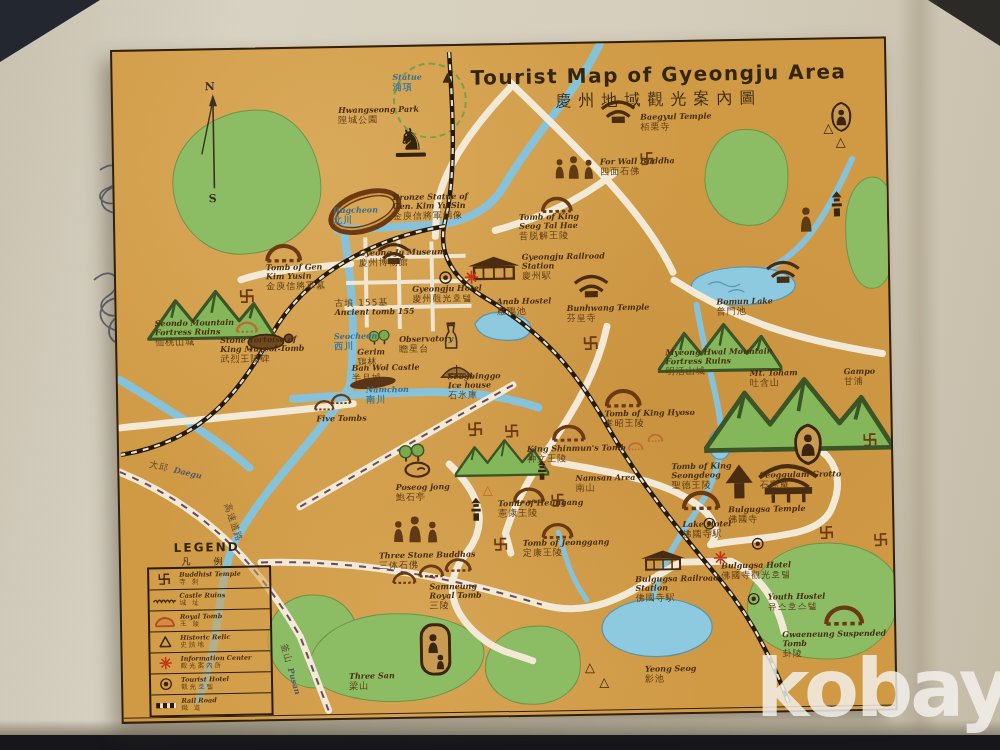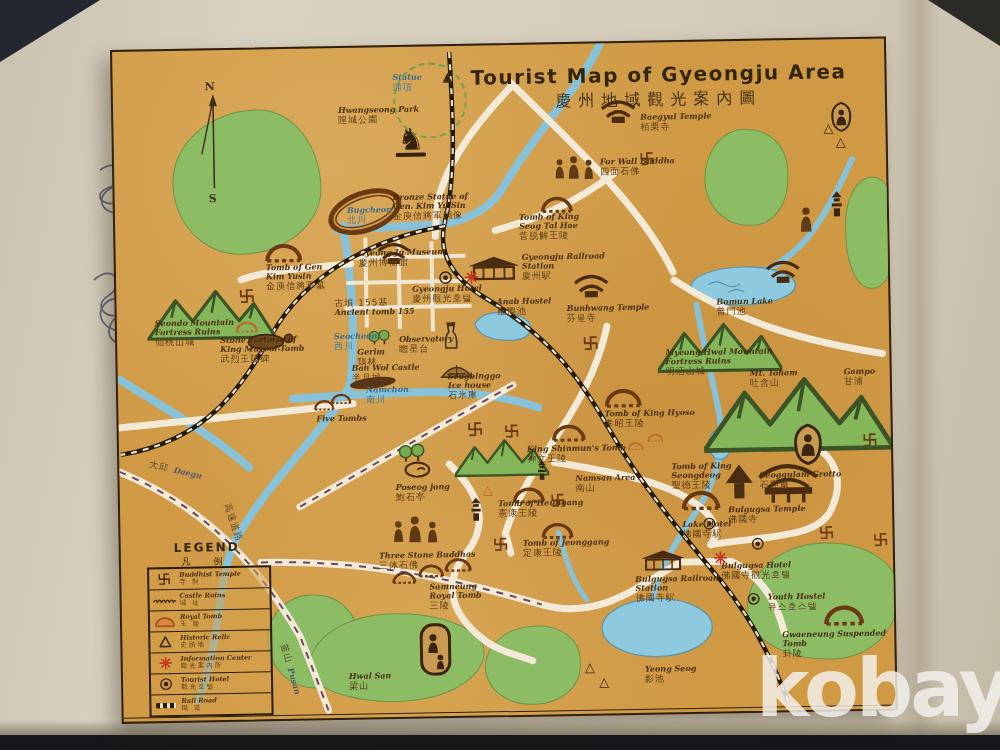--- a/index.html
+++ b/index.html
@@ -36,21 +36,21 @@
   .map-rule{position:absolute;left:0;bottom:3px;width:100%;height:0;border-top:1.5px solid #2e2013;}
   .blob{position:absolute;background:#8cbd64;border:1px solid rgba(60,90,30,.4);}
   .ring{position:absolute;border:2px dashed #76a049;border-radius:50%;}
   .net{position:absolute;left:0;top:0;}
   
   .poi{position:absolute;z-index:20;color:#4a2e0e;line-height:1.12;}
   .poi .en{font-family:"DejaVu Serif",serif;font-style:italic;font-weight:bold;
     font-size:8px;white-space:pre-line;}
   .poi .cjk{font-size:9px;letter-spacing:1px;color:#5a3a14;white-space:pre-line;}
   .poi.water{color:#3a6e8f;}
-  .poi.water .cjk{color:#3f7c9c;}
+  .poi.water .cjk{color:#3f7c9c;font-weight:bold;}
   .poi.road-label .cjk{color:#5a4630;font-size:9px;}
   .poi.road-label .en{color:#4f5a6a;}
   .rot14{transform:rotate(14deg);}
   .rot72{transform:rotate(72deg);transform-origin:0 0;}
   .rot75{transform:rotate(75deg);transform-origin:0 0;}
   .title-block{position:absolute;left:330px;top:20px;width:432px;text-align:center;z-index:25;color:#33250e;}
   .title-en{font-size:20px;font-weight:bold;letter-spacing:1.5px;}
   .title-cjk{font-size:16px;letter-spacing:7px;margin-top:3px;color:#3c2c10;}
   .compass-letter{position:absolute;font-family:"DejaVu Serif",serif;font-weight:bold;
     font-size:11px;color:#3e3020;z-index:20;}
@@ -475,21 +475,21 @@
     </div>
   <div class="poi" style="left:225px;top:58px">
       <div class="en">Hwangseong Park</div>
       <div class="cjk">隍城公園</div>
     </div>
   <div class="poi" style="left:278px;top:146px">
       <div class="en">Bronze Statue of
 Gen. Kim Yu Sin</div>
       <div class="cjk">金庾信將軍銅像</div>
     </div>
-  <div class="poi water" style="left:232px;top:158px">
+  <div class="poi water" style="left:218px;top:158px">
       <div class="en">Bugcheon</div>
       <div class="cjk">北川</div>
     </div>
   <div class="poi" style="left:150px;top:214px">
       <div class="en">Tomb of Gen
 Kim Yusin</div>
       <div class="cjk">金庾信將軍墓</div>
     </div>
   <div class="poi" style="left:38px;top:268px">
       <div class="en">Seondo Mountain
@@ -622,21 +622,21 @@
   <div class="poi" style="left:258px;top:504px">
       <div class="en">Three Stone Buddhas</div>
       <div class="cjk">三体石佛</div>
     </div>
   <div class="poi" style="left:308px;top:536px">
       <div class="en">Samneung
 Royal Tomb</div>
       <div class="cjk">三陵</div>
     </div>
   <div class="poi" style="left:226px;top:624px">
-      <div class="en">Hwal San</div>
+      <div class="en">Three San</div>
       <div class="cjk">梁山</div>
     </div>
   <div class="poi" style="left:640px;top:430px">
       <div class="en">Seoggulam Grotto</div>
       <div class="cjk">石窟庵</div>
     </div>
   <div class="poi" style="left:608px;top:464px">
       <div class="en">Bulgugsa Temple</div>
       <div class="cjk">佛國寺</div>
     </div>

